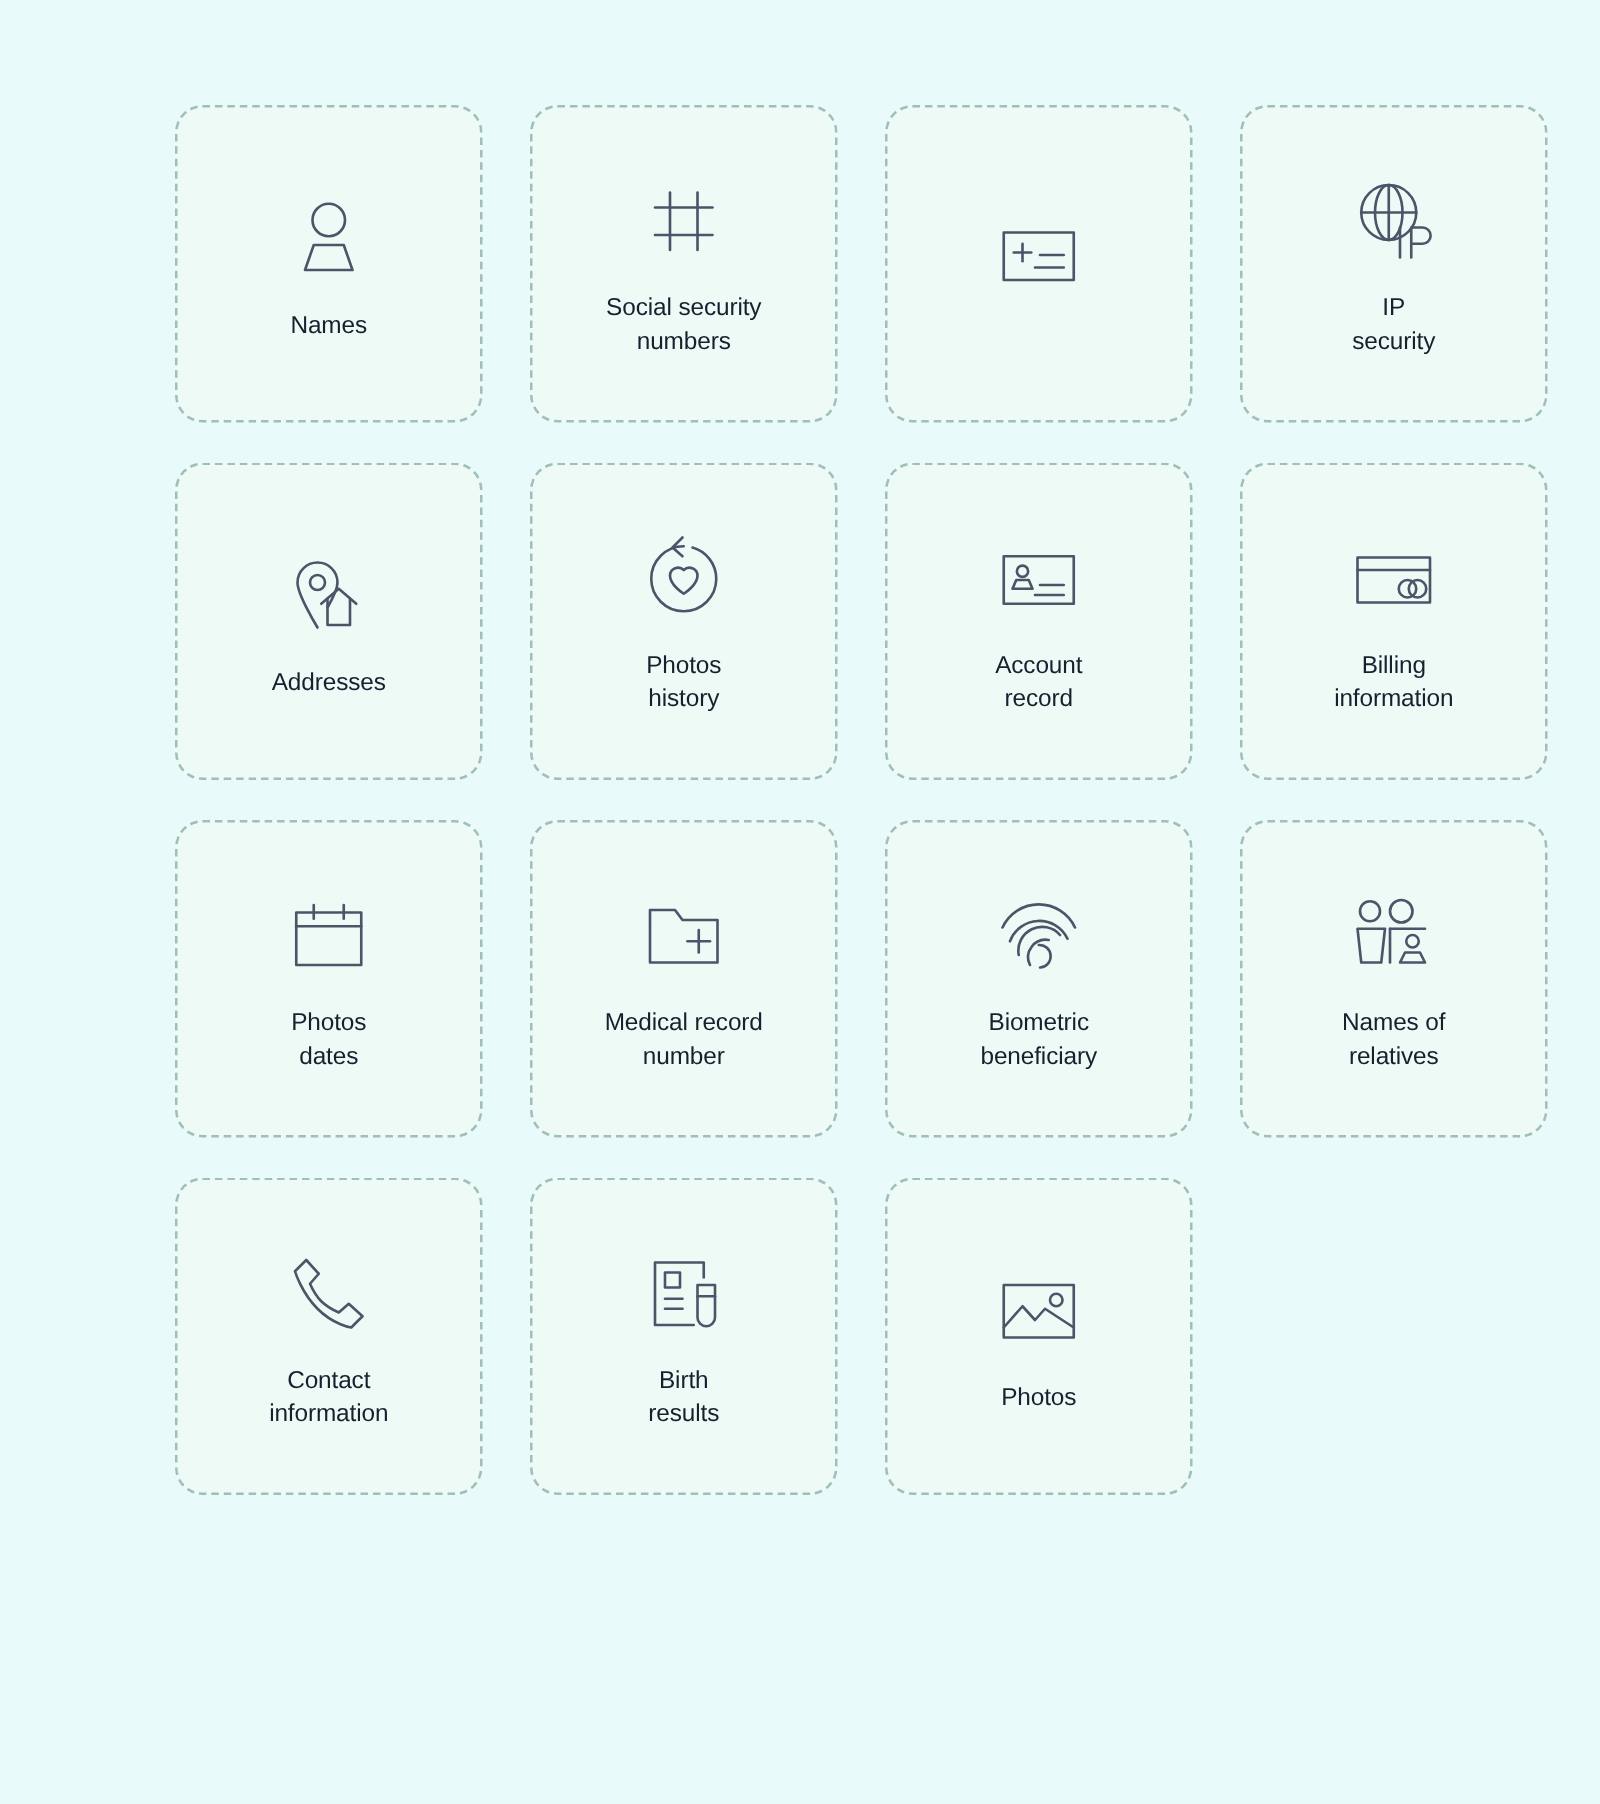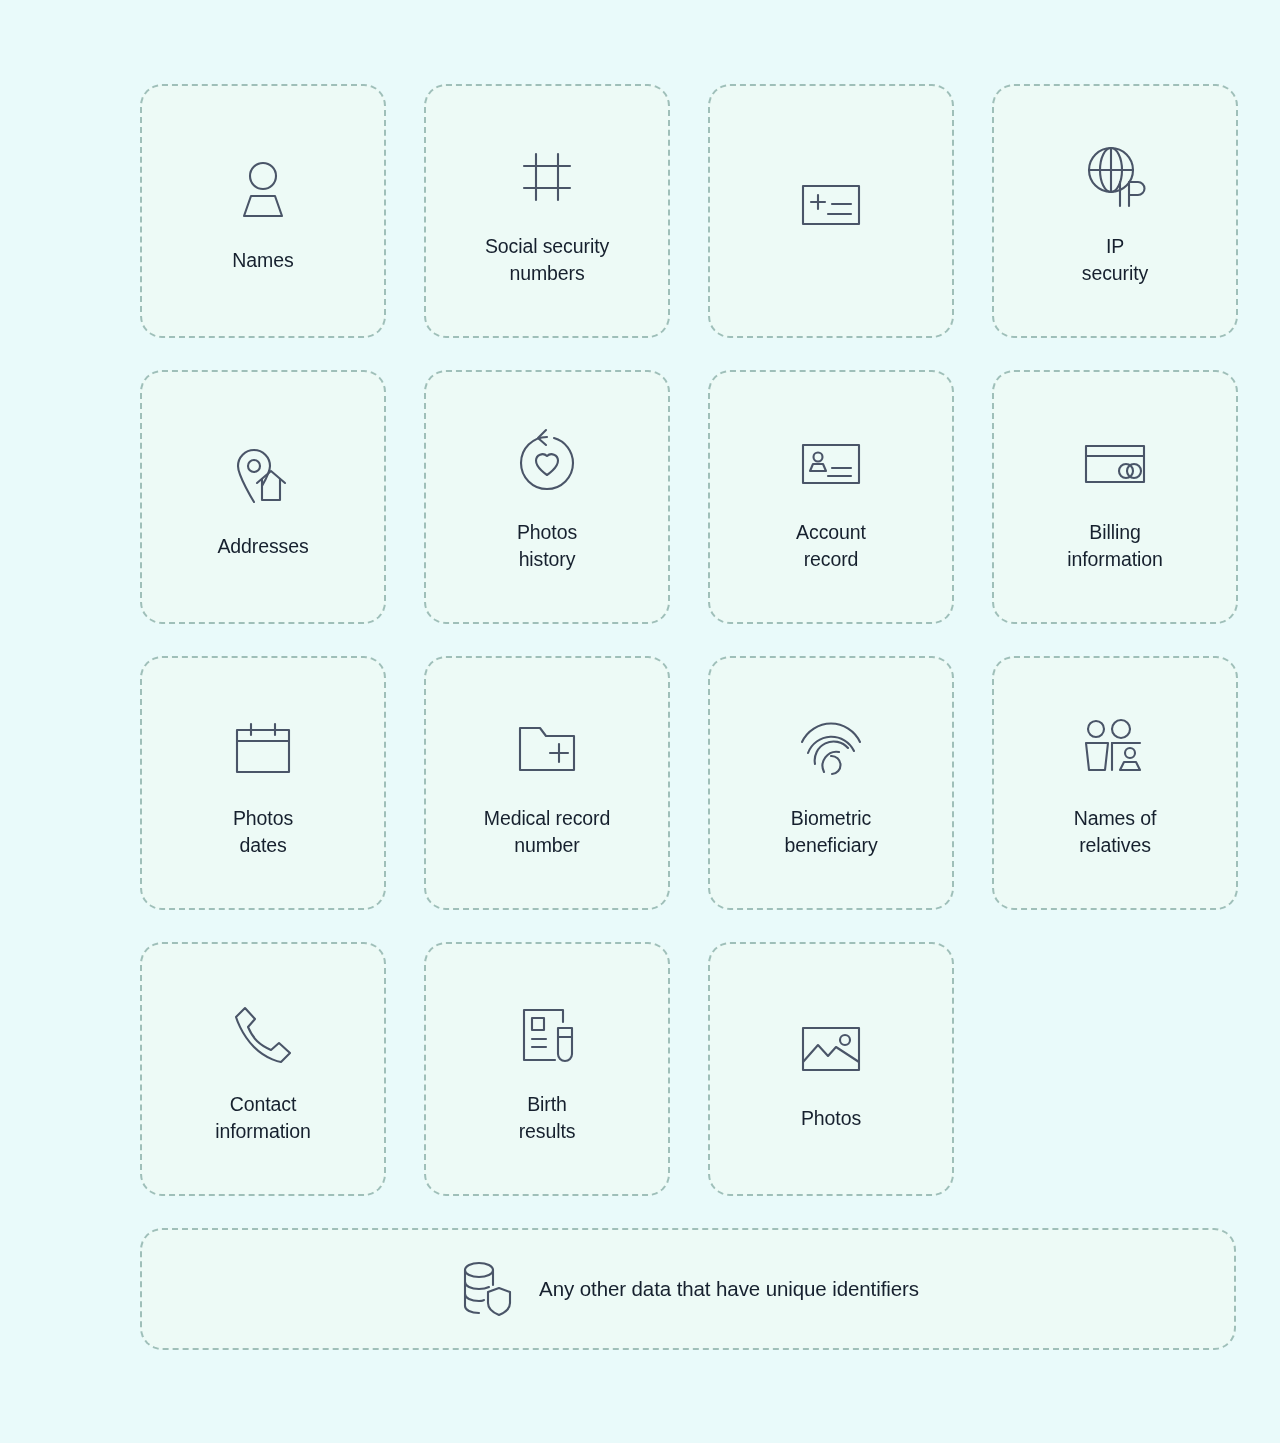--- a/index.html
+++ b/index.html
@@ -291,27 +291,14 @@
           <circle cx="51" cy="28" r="5"></circle>
           <path d="M9 50 L24 33 L34 44 L42 35 L65 50"></path>
         </svg>
       </div>
       <div class="card-label">Photos</div>
     </div>
 
 
   </div>
 
-  <div class="banner">
-    <span class="banner-icon">
-      <svg width="56" height="60" viewBox="0 0 56 60">
-        <ellipse cx="22" cy="11" rx="14" ry="7"></ellipse>
-        <path d="M8 11 L8 47 C8 51 14 54 22 54"></path>
-        <path d="M36 11 L36 26"></path>
-        <path d="M8 23 C8 27 14 30 22 30 C26 30 30 29 32 28"></path>
-        <path d="M8 35 C8 39 14 42 22 42 C24 42 26 42 27 41"></path>
-        <path d="M42 29 L53 33 L53 44 C53 50 47 54 42 56 C37 54 31 50 31 44 L31 33 Z"></path>
-      </svg>
-    </span>
-    <span class="banner-label">Any other data that have unique identifiers</span>
-  </div>
 
 </div>
 
 </body></html>

